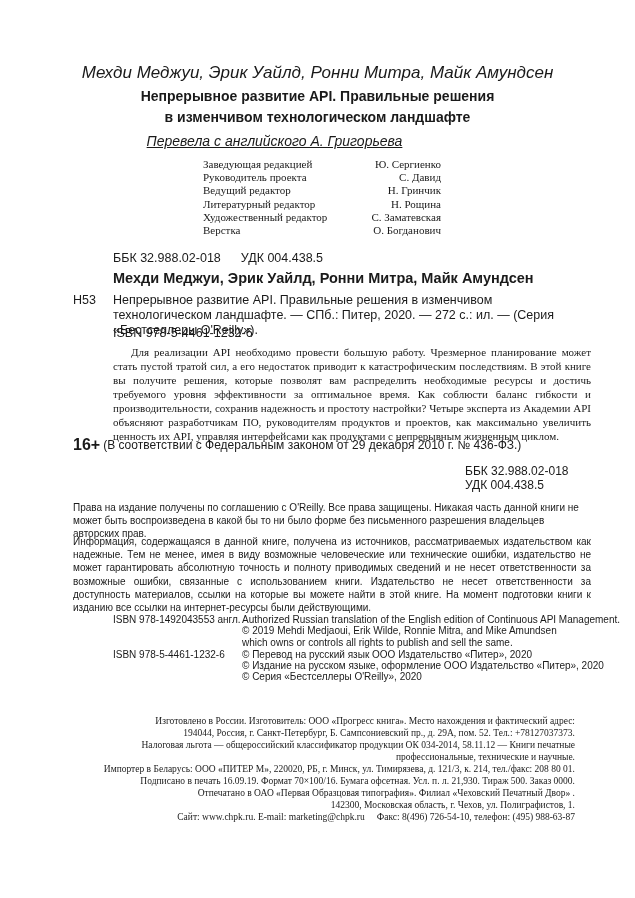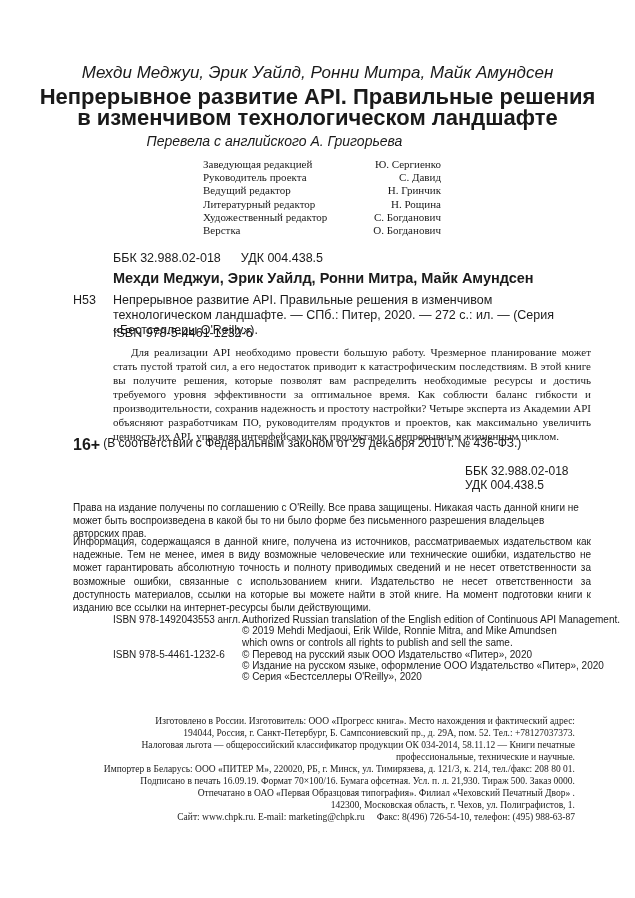--- a/index.html
+++ b/index.html
@@ -2,37 +2,37 @@
 <html><head>
 <meta charset="utf-8">
 <style>
   html, body { margin: 0; padding: 0; background: #ffffff; }
   body { width: 635px; height: 898px; position: relative; overflow: hidden; color: #1a1a1a; }
   .sans { font-family: "Liberation Sans", sans-serif; }
   .serif { font-family: "Liberation Serif", serif; }
   .abs { position: absolute; }
 
   .authors-top { left: 0; width: 635px; top: 63px; text-align: center; font-style: italic; font-size: 17px; }
-  .book-title { left: 0; width: 635px; top: 86px; text-align: center; font-weight: bold; font-size: 22px; line-height: 21px; }
-  .translator { left: 0; width: 549px; top: 133px; text-align: center; font-style: italic; font-size: 14px; }
+  .book-title { left: 0; width: 635px; top: 86px; text-align: center; font-weight: bold; font-size: 14px; line-height: 21px; }
+  .translator { left: 0; width: 549px; top: 133px; text-align: center; font-style: italic; font-size: 14px; text-decoration: underline; }
 
   .credits { left: 203px; top: 158px; width: 238px; font-size: 11px; line-height: 13.2px; }
   .credit-row { display: flex; justify-content: space-between; }
   .credit-name { }
 
   .bbk-line { left: 113px; top: 251px; font-size: 12.5px; }
   .bbk-line span + span { margin-left: 20px; }
   .authors-bold { left: 113px; top: 270px; font-weight: bold; font-size: 14.5px; }
   .h53 { left: 73px; top: 293px; font-size: 12.5px; }
   .biblio { left: 113px; top: 293px; width: 480px; font-size: 12.5px; line-height: 15px; }
   .isbn-line { left: 113px; top: 326px; font-size: 12.5px; }
 
   .annotation { left: 113px; top: 345px; width: 478px; font-size: 11px; line-height: 14px; text-align: justify; text-indent: 18px; }
 
-  .age-row { left: 73px; top: 436px; display: flex; align-items: flex-start; }
+  .age-row { left: 73px; top: 436px; display: flex; align-items: center; }
   .age-mark { font-weight: bold; font-size: 16px; margin-right: 3px; }
   .age-law { font-size: 12px; }
 
   .bbk-right { left: 465px; top: 464px; font-size: 12px; line-height: 14px; }
 
   .rights { left: 73px; top: 501px; width: 518px; font-size: 10px; line-height: 13px; }
   .disclaimer { left: 73px; top: 535px; width: 518px; font-size: 10px; line-height: 13.2px; text-align: justify; }
 
   .isbn-table { left: 73px; top: 614px; width: 520px; font-size: 10px; line-height: 11.3px; margin-left: 40px; }
   .isbn-block { display: flex; }
@@ -63,21 +63,21 @@
   <div class="credit-row">
       <span>Ведущий редактор</span>
       <span class="credit-name">Н. Гринчик</span>
     </div>
   <div class="credit-row">
       <span>Литературный редактор</span>
       <span class="credit-name">Н. Рощина</span>
     </div>
   <div class="credit-row">
       <span>Художественный редактор</span>
-      <span class="credit-name">С. Богданович</span>
+      <span class="credit-name">С. Заматевская</span>
     </div>
   <div class="credit-row">
       <span>Верстка</span>
       <span class="credit-name">О. Богданович</span>
     </div>
 </div>
 
 <div class="abs sans bbk-line">
   <span>ББК 32.988.02-018</span><span>УДК 004.438.5</span>
 </div>

